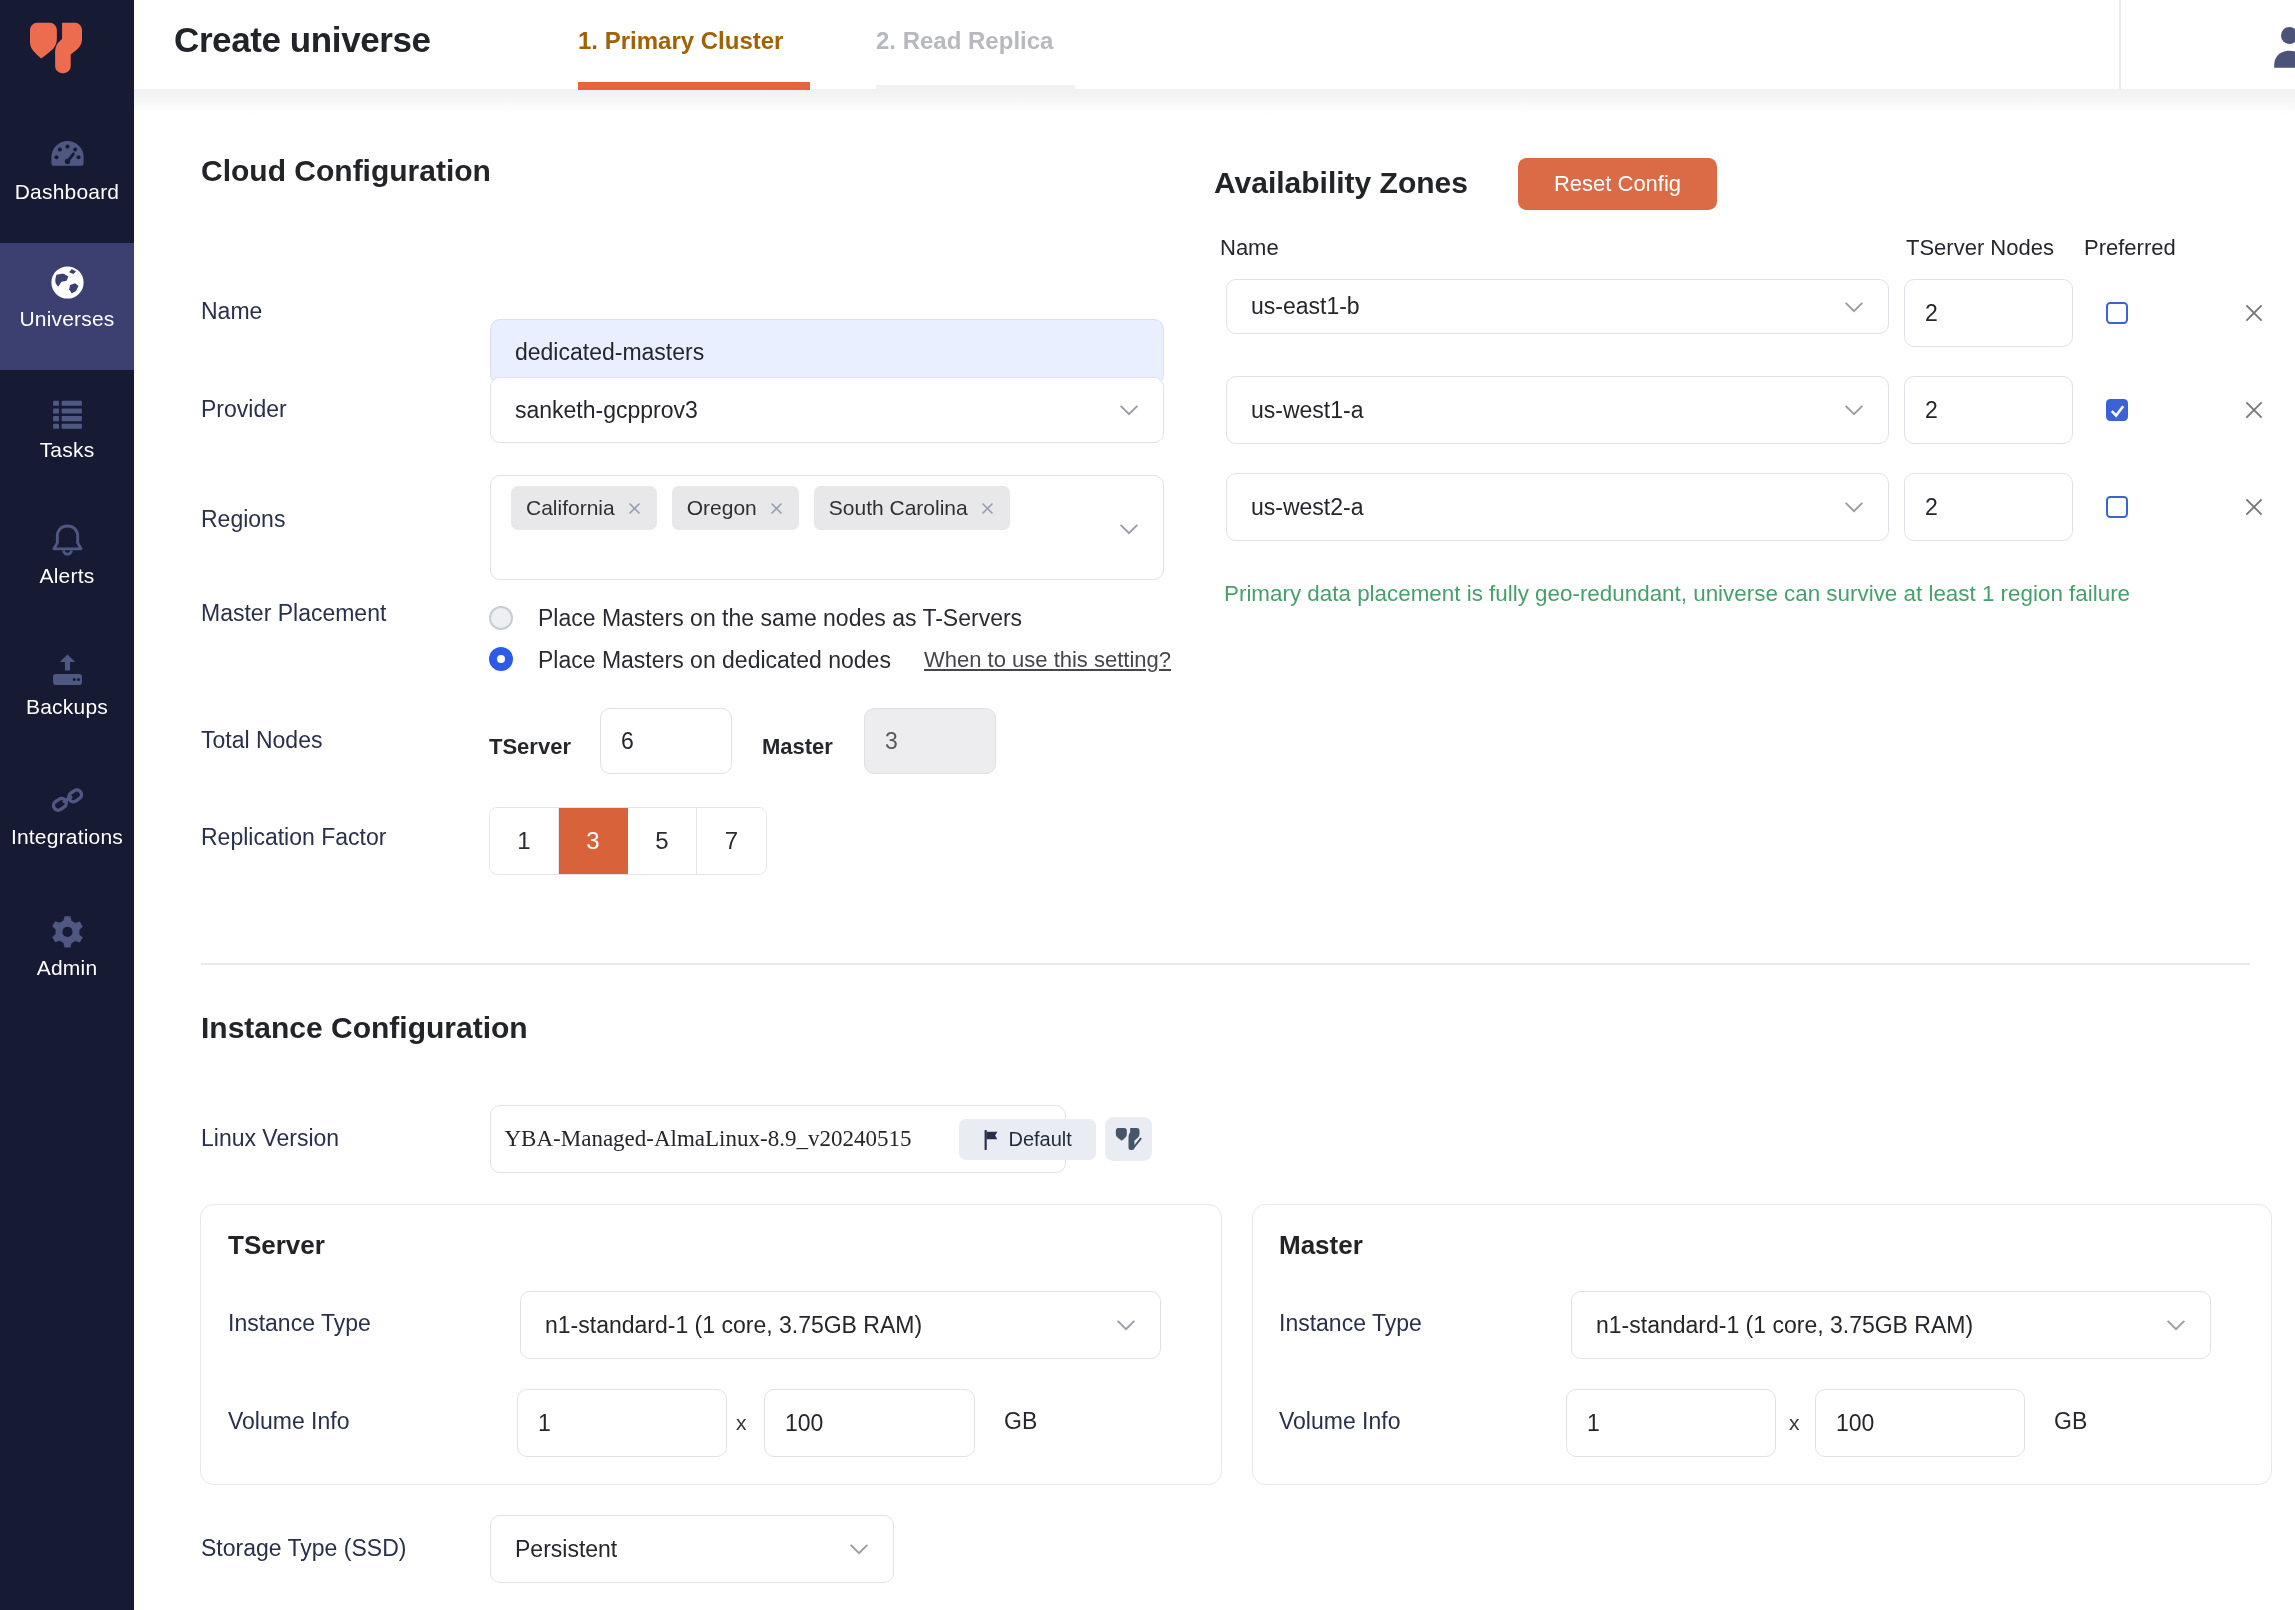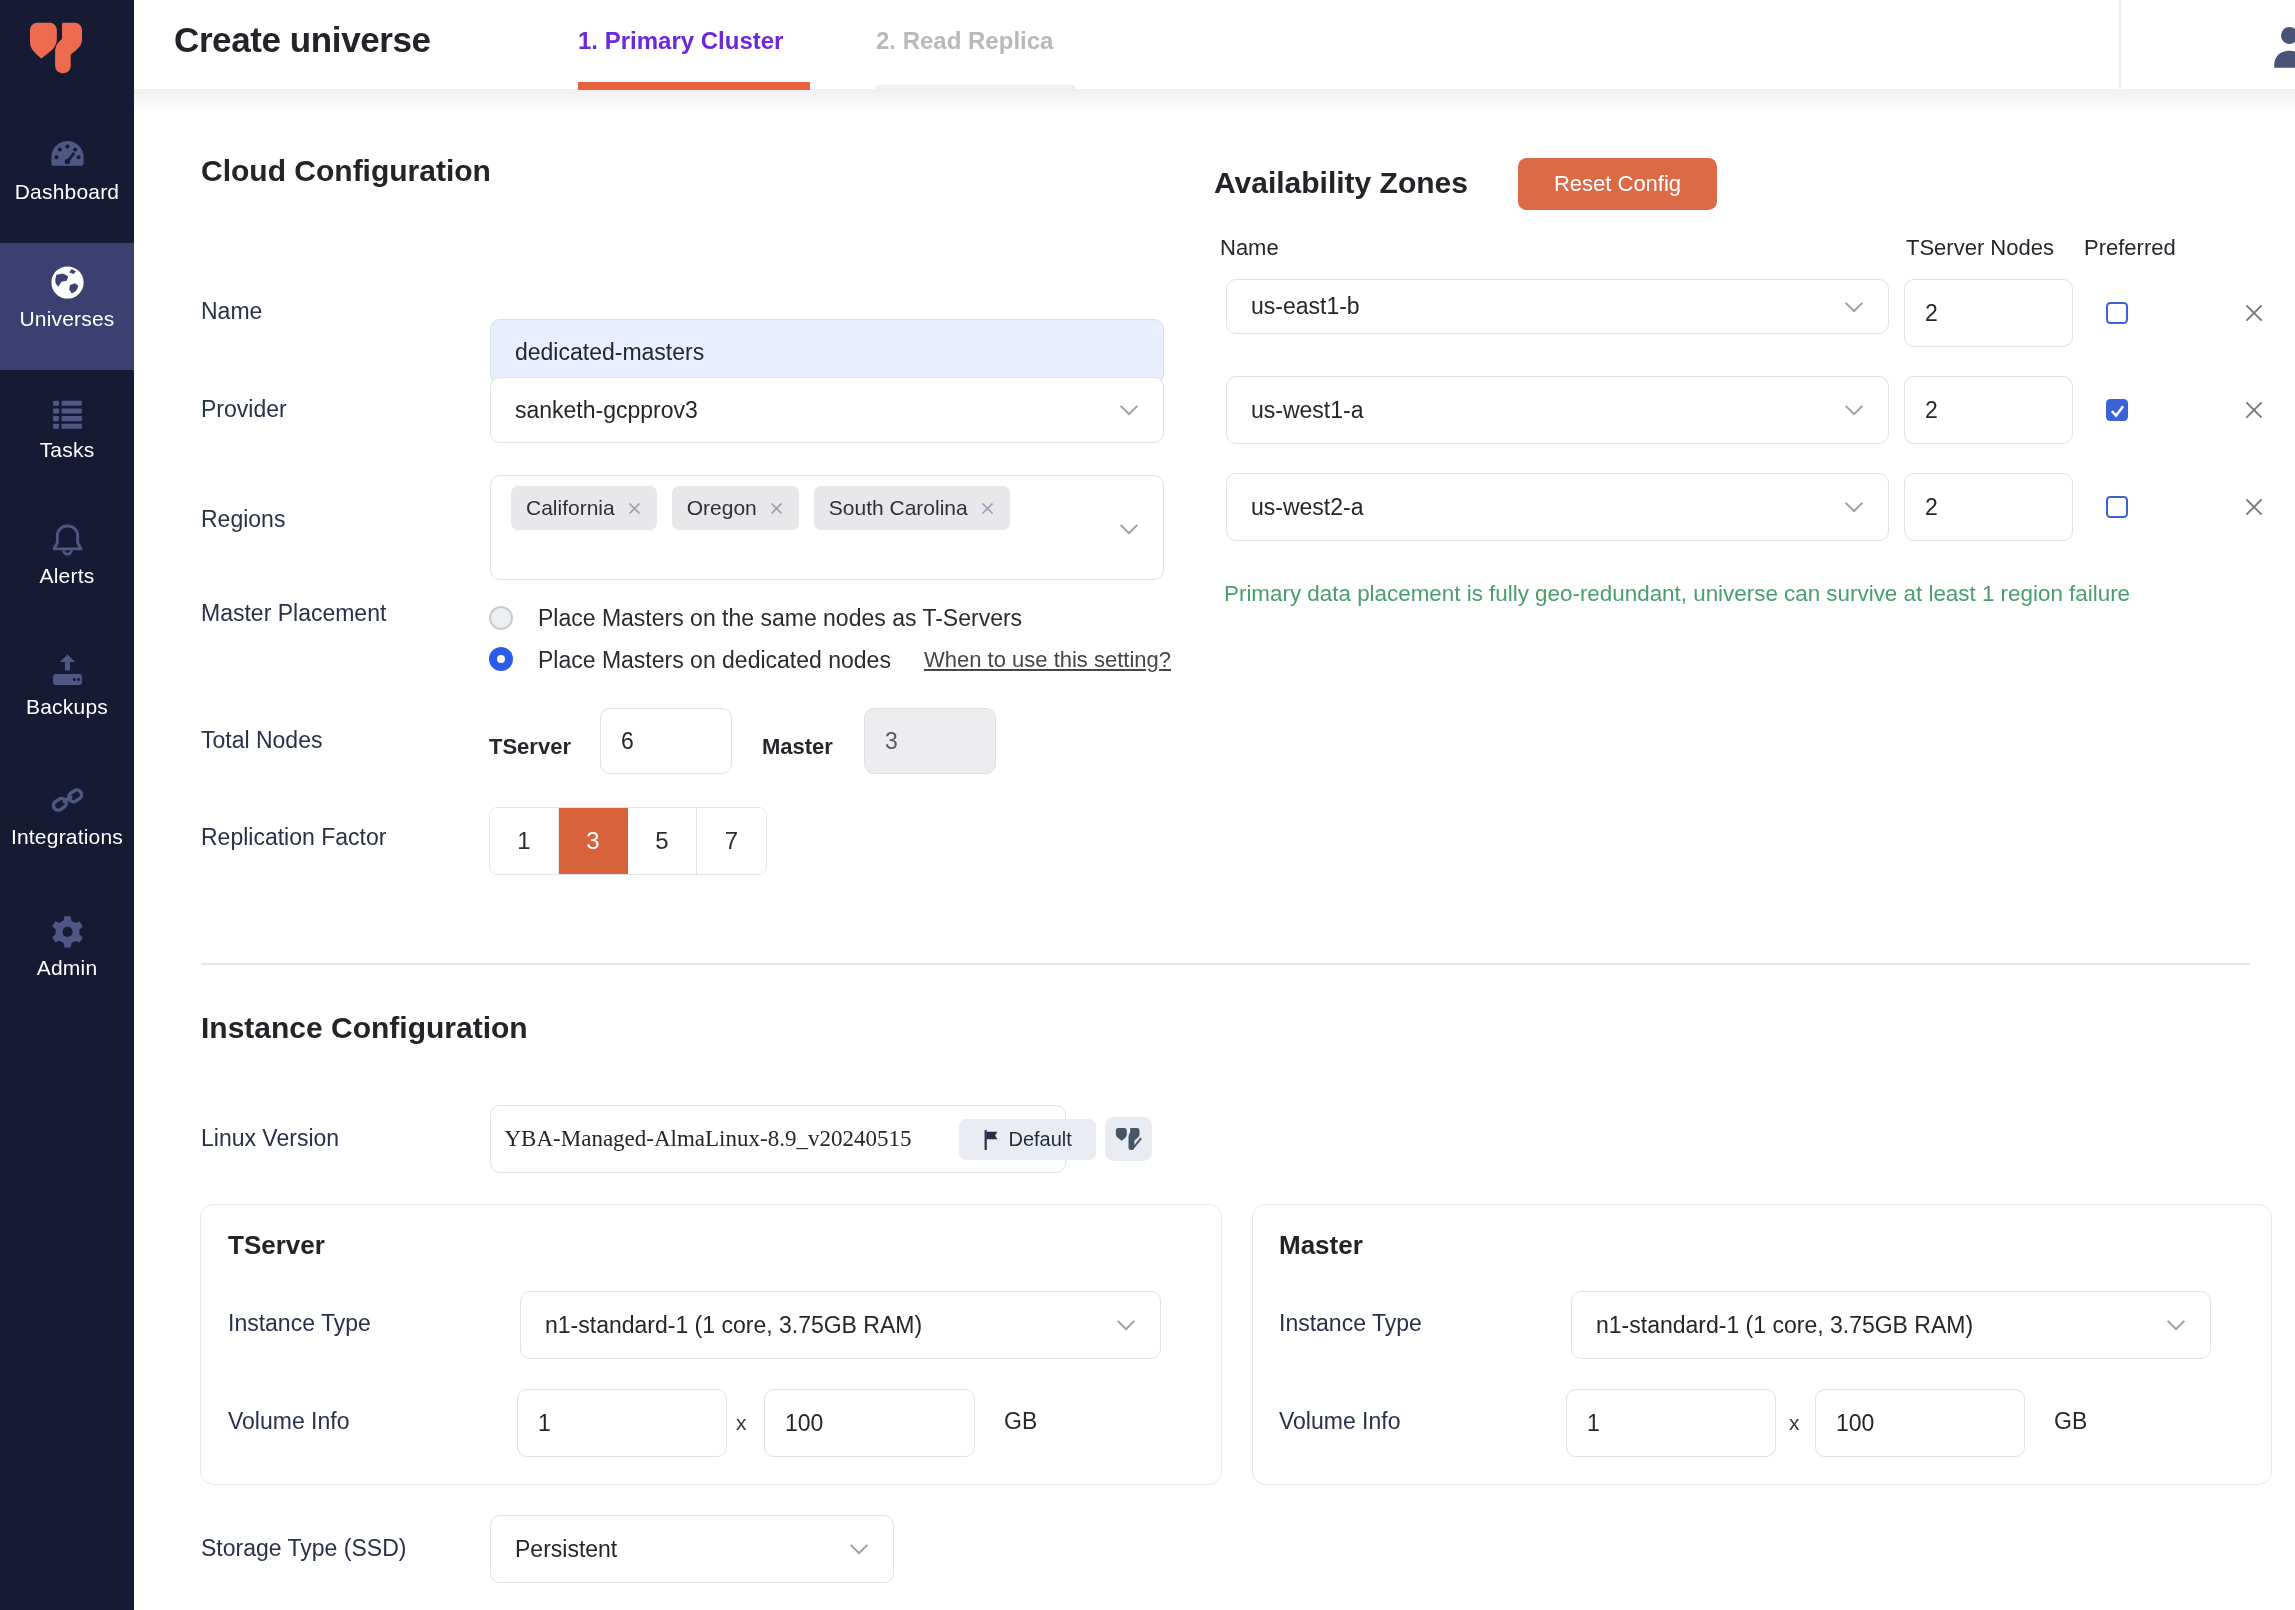--- a/index.html
+++ b/index.html
@@ -17,21 +17,21 @@
 
   
   .header { left:134px; top:0; width:2162px; height:89px; background:#fff; z-index:4; }
   .header-shadow { left:134px; top:89px; width:2162px; height:25px;
     background:linear-gradient(#F0F0F2, rgba(255,255,255,0)); z-index:3; }
   .page-title { position:absolute; left:40px; top:20px; font-size:35px; font-weight:bold;
     color:#232429; letter-spacing:-0.4px; }
   .tab { position:absolute; top:0; height:89px; cursor:pointer; }
   .tab-label { position:absolute; top:27px; left:0; font-size:24px; font-weight:bold; white-space:nowrap; }
   .tab1 { left:444px; width:232px; }
-  .tab1 .tab-label { color:#6d28d9; }
+  .tab1 .tab-label { color:#a16207; }
   .tab1 .tab-underline { position:absolute; left:0; top:82px; width:232px; height:7.6px; background:#E8623B; }
   .tab2 { left:742px; width:199px; }
   .tab2 .tab-label { color:#B8B9BC; }
   .tab2 .tab-underline { position:absolute; left:0; top:85px; width:199px; height:6px; background:#F1F1F2; }
   .header-divider { position:absolute; left:1985px; top:0; width:1.7px; height:89px; background:#ECECEE; }
 
   
   .section-h { font-size:30px; font-weight:bold; color:#232428; }
   .form-label { font-size:23px; color:#293049; white-space:nowrap; }
   .field { background:#fff; border:1.7px solid #E1E2E7; border-radius:10px; display:flex;

